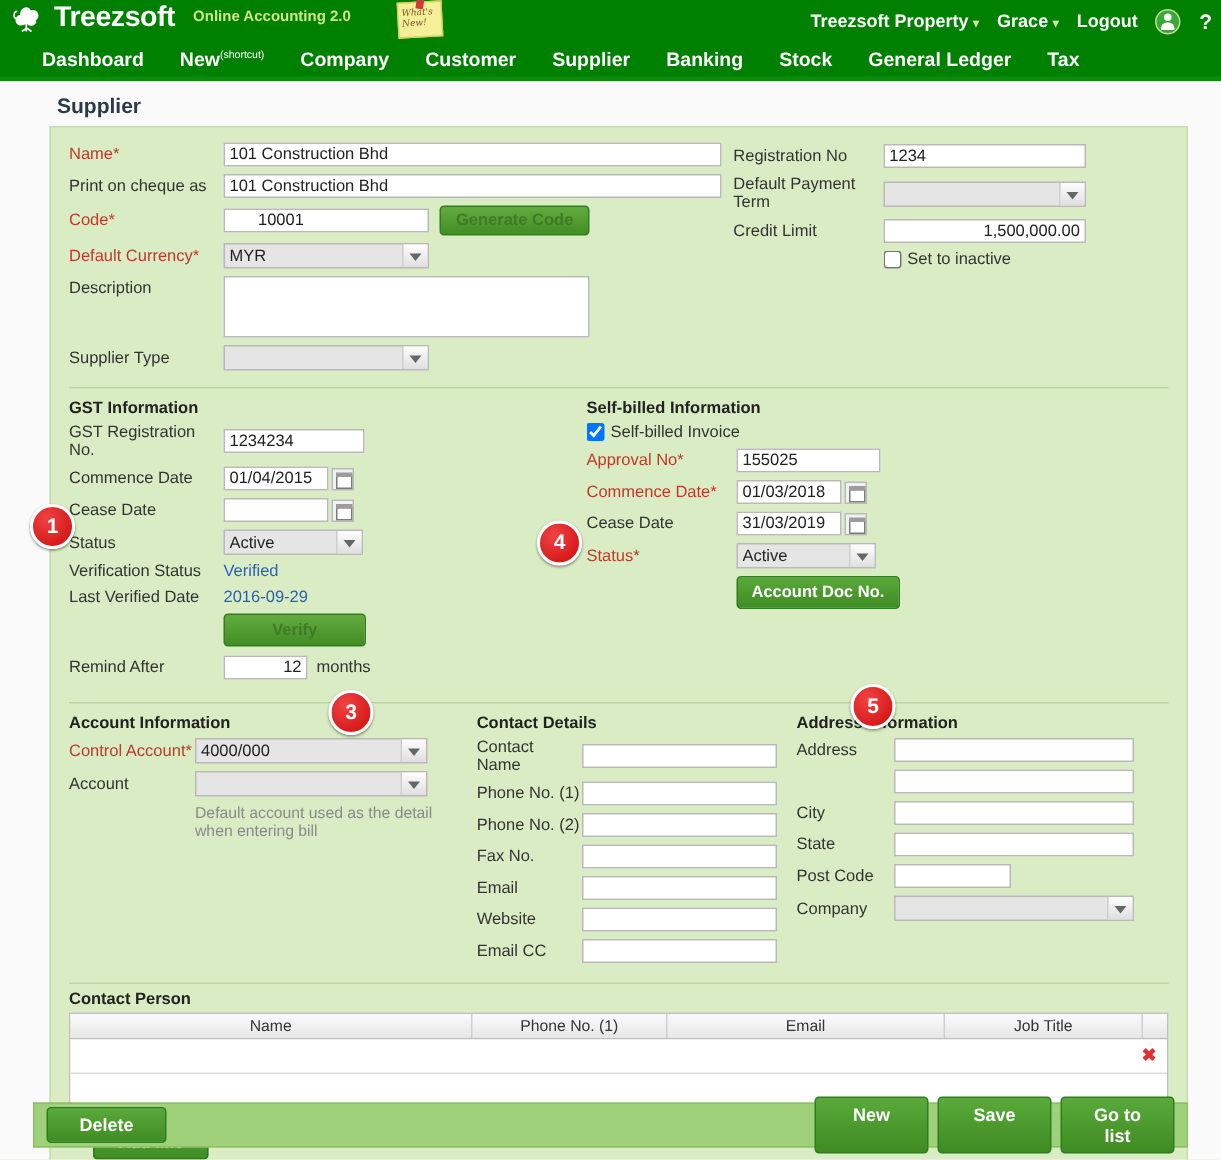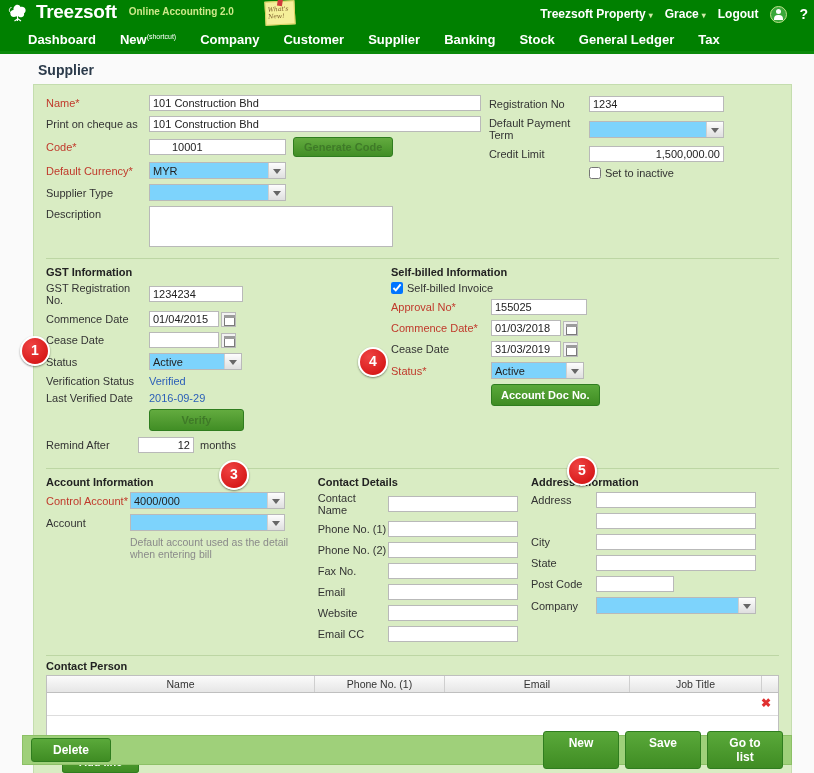--- a/index.html
+++ b/index.html
@@ -42,21 +42,21 @@
   .lbl.req{color:#c0392b;}
   .star{color:#c0392b;}
   input.txt,.fakeinput{
     border:1px solid #b9b9b9;background:#ffffff;height:16px;
     font-family:"Liberation Sans",sans-serif;font-size:11px;color:#222;
     padding:0 3px;box-sizing:border-box;outline:none;
   }
   .num{text-align:right;}
   select.sel{
     -webkit-appearance:none;appearance:none;
-    border:1px solid #b9b9b9;background:#7dd3fc;height:17px;
+    border:1px solid #b9b9b9;background:#e5e5e5;height:17px;
     font-family:"Liberation Sans",sans-serif;font-size:11px;color:#222;
     padding:0 18px 0 3px;box-sizing:border-box;outline:none;
   }
   .selwrap{position:relative;display:inline-block;}
   .selwrap:after{
     content:"";position:absolute;right:5px;top:7px;
     border-left:4px solid transparent;border-right:4px solid transparent;border-top:5px solid #666;
     pointer-events:none;
   }
   .selwrap:before{
@@ -168,28 +168,28 @@
           </div>
           <div class="row">
             <span class="lbl req" style="width:103px"><span>Code</span><span class="star">*</span></span>
             <input class="txt" style="width: 137px; padding-left: 22px;" value="10001">
             <span class="btn disabled" style="margin-left:7px;">Generate Code</span>
           </div>
           <div class="row">
             <span class="lbl req" style="width:103px"><span>Default Currency</span><span class="star">*</span></span>
             <span class="selwrap"><select class="sel" style="width:137px"><option>MYR</option></select></span>
           </div>
+          <div class="row" style="align-items:flex-start">
+            <span class="lbl" style="width:103px;padding-top:2px">Description</span>
+            <textarea class="ta" style="width: 244px; height: 41px;"></textarea>
+          </div>
           <div class="row" style="margin-top:5px">
             <span class="lbl" style="width:103px">Supplier Type</span>
             <span class="selwrap"><select class="sel" style="width:137px"><option></option></select></span>
           </div>
-          <div class="row" style="align-items:flex-start">
-            <span class="lbl" style="width:103px;padding-top:2px">Description</span>
-            <textarea class="ta" style="width: 244px; height: 41px;"></textarea>
-          </div>
         </div>
 
         <div style="width:300px;padding-top:1px;">
           <div class="row">
             <span class="lbl" style="width:100px">Registration No</span>
             <input class="txt" style="width: 135px;" value="1234">
           </div>
           <div class="row">
             <span class="lbl" style="width:100px">Default Payment Term</span>
             <span class="selwrap"><select class="sel" style="width:135px"><option></option></select></span>
@@ -233,21 +233,21 @@
             <span class="link">Verified</span>
           </div>
           <div class="row">
             <span class="lbl" style="width:103px">Last Verified Date</span>
             <span class="link">2016-09-29</span>
           </div>
           <div class="row" style="margin-left:103px;margin-top:1px">
             <span class="btn disabled" style="width:95px;padding:4px 0">Verify</span>
           </div>
           <div class="row" style="margin-top:6px">
-            <span class="lbl" style="width:92px">Remind After</span>
+            <span class="lbl" style="width:103px">Remind After</span>
             <input class="txt num" style="width: 56px;" value="12">
             <span class="lbl" style="margin-left:6px">months</span>
           </div>
         </div>
 
         <div style="width:330px;">
           <div class="sect">Self-billed Information</div>
           <div class="row">
             <input type="checkbox" checked="" style="margin: 0px 4px 0px 0px; width: 12px; height: 12px;">
             <span class="lbl">Self-billed Invoice</span>

